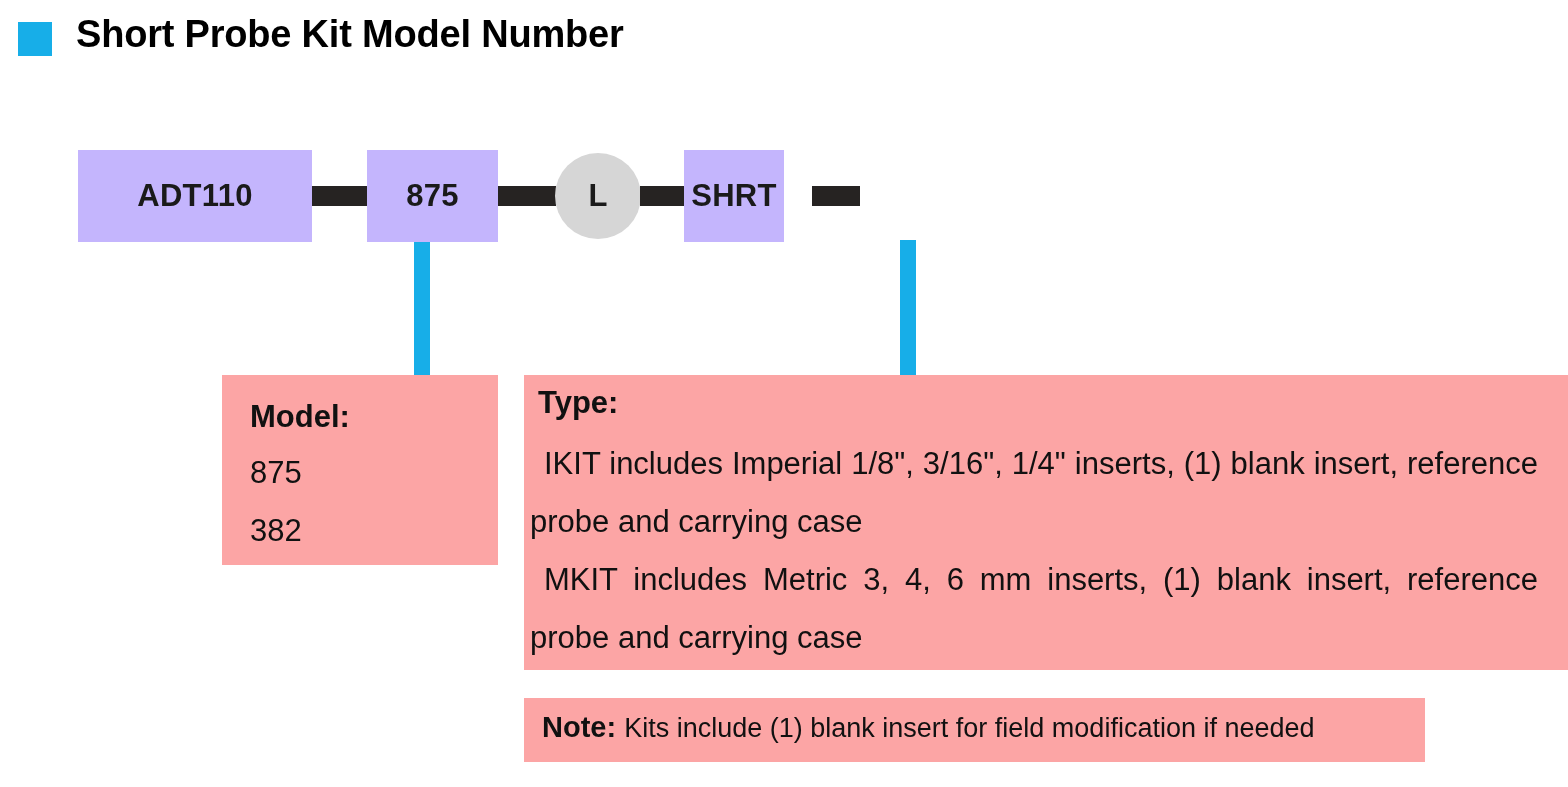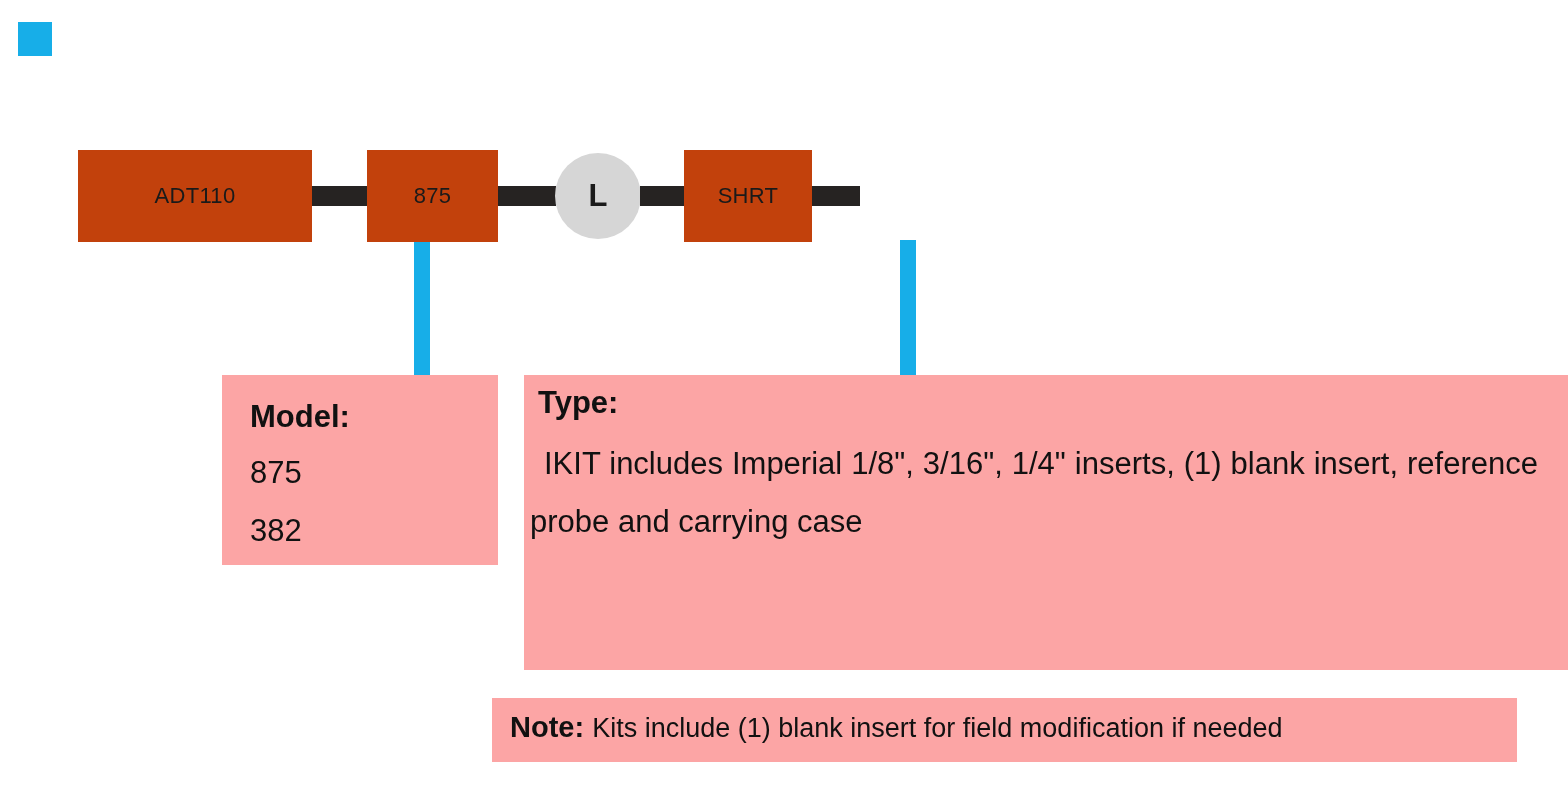--- a/index.html
+++ b/index.html
@@ -48,26 +48,26 @@
   #chain {
     position: absolute;
     left: 0;
     top: 0;
     width: 1568px;
     height: 787px;
     pointer-events: none;
   }
   .seg-box {
     position: absolute;
-    background: #c2410c;
+    background: #c4b5fd;
     display: flex;
     align-items: center;
     justify-content: center;
-    font-size: 22px;
-    font-weight: normal;
+    font-size: 31px;
+    font-weight: bold;
     color: #1a1a1a;
     letter-spacing: 0.3px;
   }
   .seg-circle {
     position: absolute;
     background: #D6D6D6;
     border-radius: 50%;
     display: flex;
     align-items: center;
     justify-content: center;
@@ -83,21 +83,21 @@
   .stem {
     position: absolute;
     width: 16px;
     background: #17AEE8;
   }
 
   
   #box-adt110 { left: 78px;  top: 150px; width: 234px; height: 92px; }
   #box-875    { left: 367px; top: 150px; width: 131px; height: 92px; }
   #circle-l   { left: 555px; top: 153px; width: 86px;  height: 86px; }
-  #box-shrt   { left: 684px; top: 150px; width: 128px; height: 92px; text-align: right; }
+  #box-shrt   { left: 684px; top: 150px; width: 100px; height: 92px; text-align: right; }
   #box-ikit   { left: 858px; top: 150px; width: 152px; height: 92px; }
 
   
   #conn-1 { left: 312px; top: 186px; width: 57px; }
   #conn-2 { left: 498px; top: 186px; width: 58px; }
   #conn-3 { left: 640px; top: 186px; width: 46px; }
   #conn-4 { left: 812px; top: 186px; width: 48px; }
 
   
   #stem-model { left: 414px; top: 242px; height: 136px; }
@@ -162,43 +162,44 @@
     font-size: 31px;
     line-height: 58px;
     color: #111111;
     text-align: justify;
     text-align-last: left;
     white-space: normal;
   }
   .type-line.indent { text-indent: 14px; }
 
   #callout-note {
-    left: 492px;
+    left: 524px;
     top: 698px;
-    width: 1025px;
+    width: 901px;
     height: 64px;
   }
   #callout-note .note-inner {
     position: absolute;
     left: 18px;
     top: 13px;
     font-size: 27px;
     color: #111111;
     white-space: nowrap;
   }
   #callout-note .note-label {
     font-weight: bold;
     font-size: 29px;
   }
 </style>
 </head>
 <body>
 
 <div id="header">
   <div id="header-bullet"></div>
+  <div id="header-title">Short Probe Kit Model Number</div>
 </div>
 
 <div id="chain">
 
   <div class="seg-box" id="box-adt110">ADT110</div>
 
   <div class="connector" id="conn-1"></div>
 
   <div class="seg-box" id="box-875">875</div>
 
@@ -220,20 +221,21 @@
 <div class="callout" id="callout-model">
   <div class="callout-heading">Model:</div>
   <div class="model-val-1">875</div>
   <div class="model-val-2">382</div>
 </div>
 
 <div class="callout" id="callout-type">
   <div class="callout-heading">Type:</div>
   <div class="type-body">
     <div class="type-line indent">IKIT includes Imperial 1/8", 3/16", 1/4" inserts, (1) blank insert, reference probe and carrying case</div>
+    <div class="type-line indent">MKIT includes Metric 3, 4, 6 mm inserts, (1) blank insert, reference probe and carrying case</div>
   </div>
 </div>
 
 <div class="callout" id="callout-note">
   <div class="note-inner">
     <span class="note-label">Note: </span>
     <span class="note-text">Kits include (1) blank insert for field modification if needed</span>
   </div>
 </div>
 

